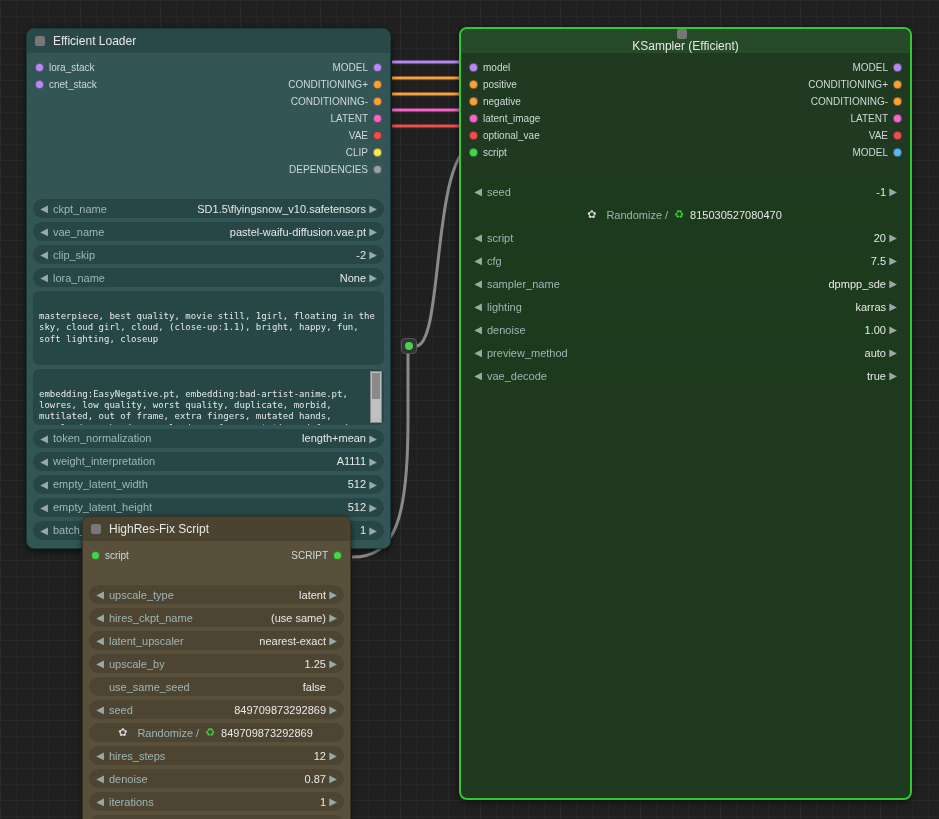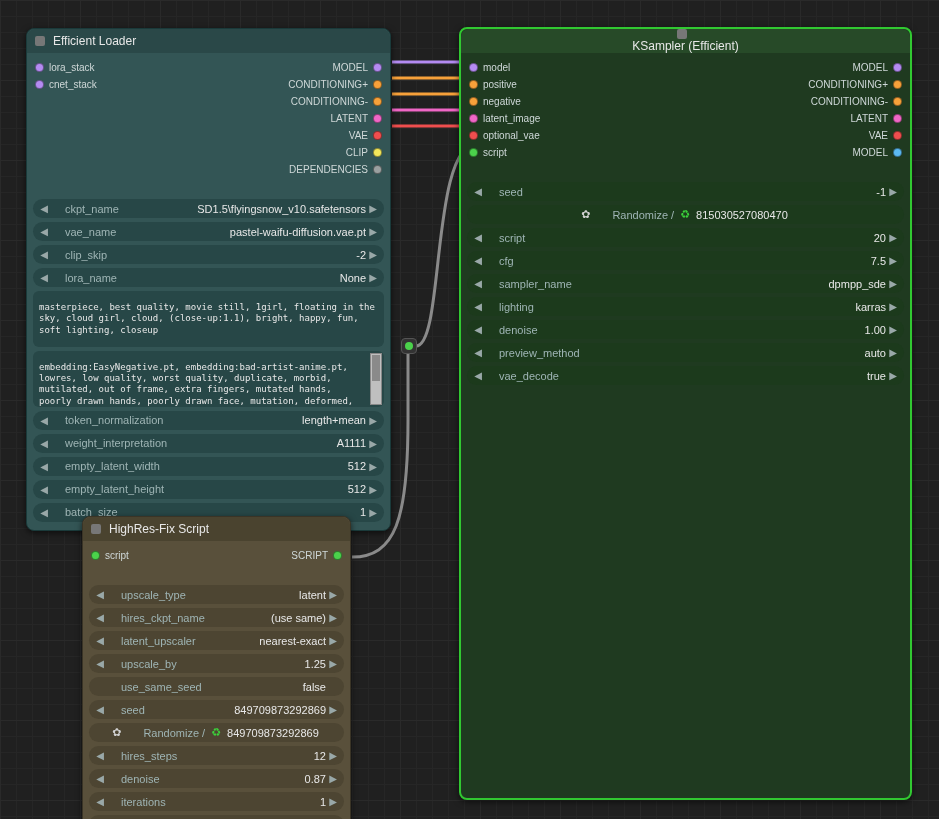--- a/index.html
+++ b/index.html
@@ -36,28 +36,28 @@
   .ports { display: flex; justify-content: space-between; padding: 2px 2px 22px 2px; }
   .ports .col { display: flex; flex-direction: column; gap: 1px; }
   .ports .col.right { align-items: flex-end; }
   .port { display: flex; align-items: center; gap: 5px; height: 16px; color: #cfd8d8; font-size: 10px; white-space: nowrap; }
   .port.right { flex-direction: row-reverse; }
   .port .pd { width: 9px; height: 9px; border-radius: 50%; border: 1px solid rgba(0,0,0,.4); flex: 0 0 auto; }
 
   .widgets { display: flex; flex-direction: column; gap: 4px; }
   .pill { height: 19px; border-radius: 10px; display: flex; align-items: center; padding: 0 6px; color: #d8e0e0; position: relative; }
   .pill .arrow { width: 10px; text-align: center; color: #99a8a8; font-size: 10px; cursor: pointer; user-select: none; }
-  .pill .label { flex: 0 0 auto; padding-left: 16px; color: #9fb5b5; }
+  .pill .label { flex: 0 0 auto; padding-left: 4px; color: #9fb5b5; }
   .pill .spacer { flex: 1 1 auto; }
   .pill .value { flex: 0 0 auto; color: #e8e8e8; text-align: right; padding-right: 2px; }
   .pill.noarrows .arrow { visibility: hidden; }
   .pill.center { justify-content: center; gap: 6px; }
   .pill.center .value { flex: 0 0 auto; }
 
-  .textarea { border-radius: 6px; padding: 11px 6px; color: #e8e8e8; font-family: "Consolas","Menlo",monospace; font-size: 9px; line-height: 1.25; white-space: pre-wrap; word-break: break-word; position: relative; }
+  .textarea { border-radius: 6px; padding: 20px 6px; color: #e8e8e8; font-family: "Consolas","Menlo",monospace; font-size: 9px; line-height: 1.25; white-space: pre-wrap; word-break: break-word; position: relative; }
   .textarea.neg { padding-right: 18px; height: 56px; overflow: hidden; }
   .textarea .sb { position: absolute; right: 2px; top: 2px; bottom: 2px; width: 12px; background: #bfbfbf; border: 1px solid #888; }
   .textarea .sb .thumb { position: absolute; left: 1px; right: 1px; top: 1px; height: 26px; background: #8a8a8a; }
 
   .recycle { color: #3bd23b; }
   .gear { color: #d0d0d0; }
 
   svg.wires { position: absolute; inset: 0; width: 939px; height: 819px; pointer-events: none; }
   .reroute { position:absolute; width:16px; height:16px; border-radius:4px; background:#333; border:1px solid #555; }
   .reroute::after{content:"";position:absolute;left:3px;top:3px;width:8px;height:8px;border-radius:50%;background:#4bd24b;}

